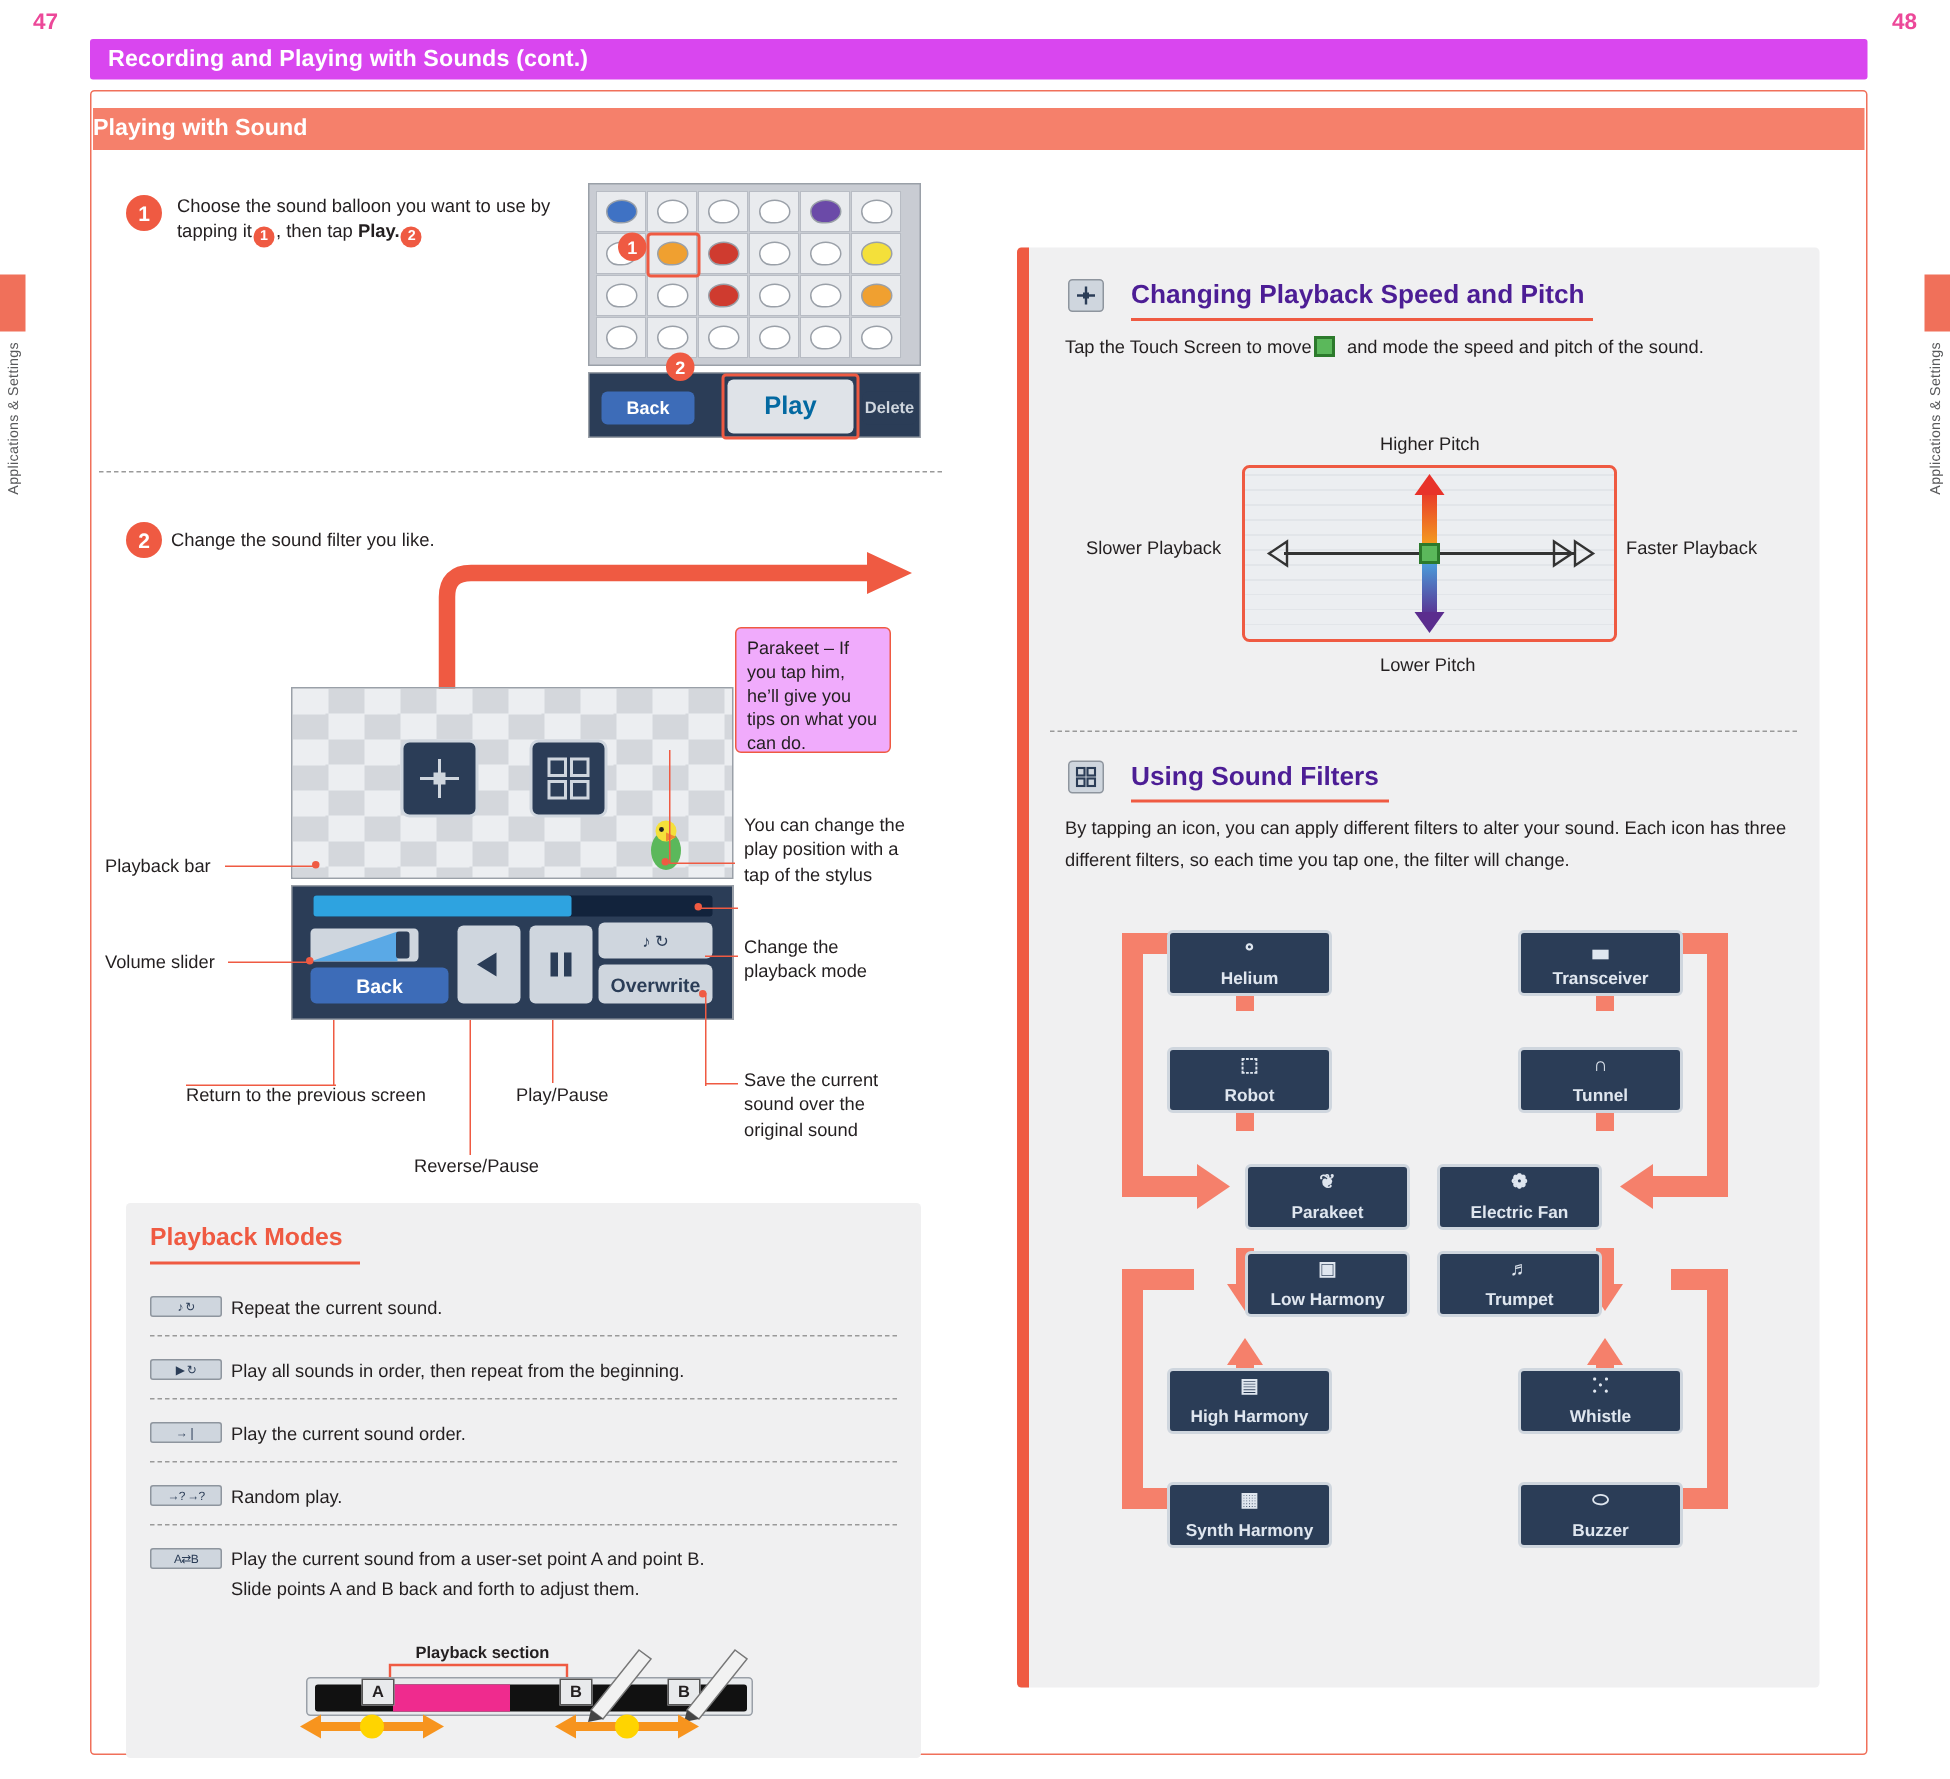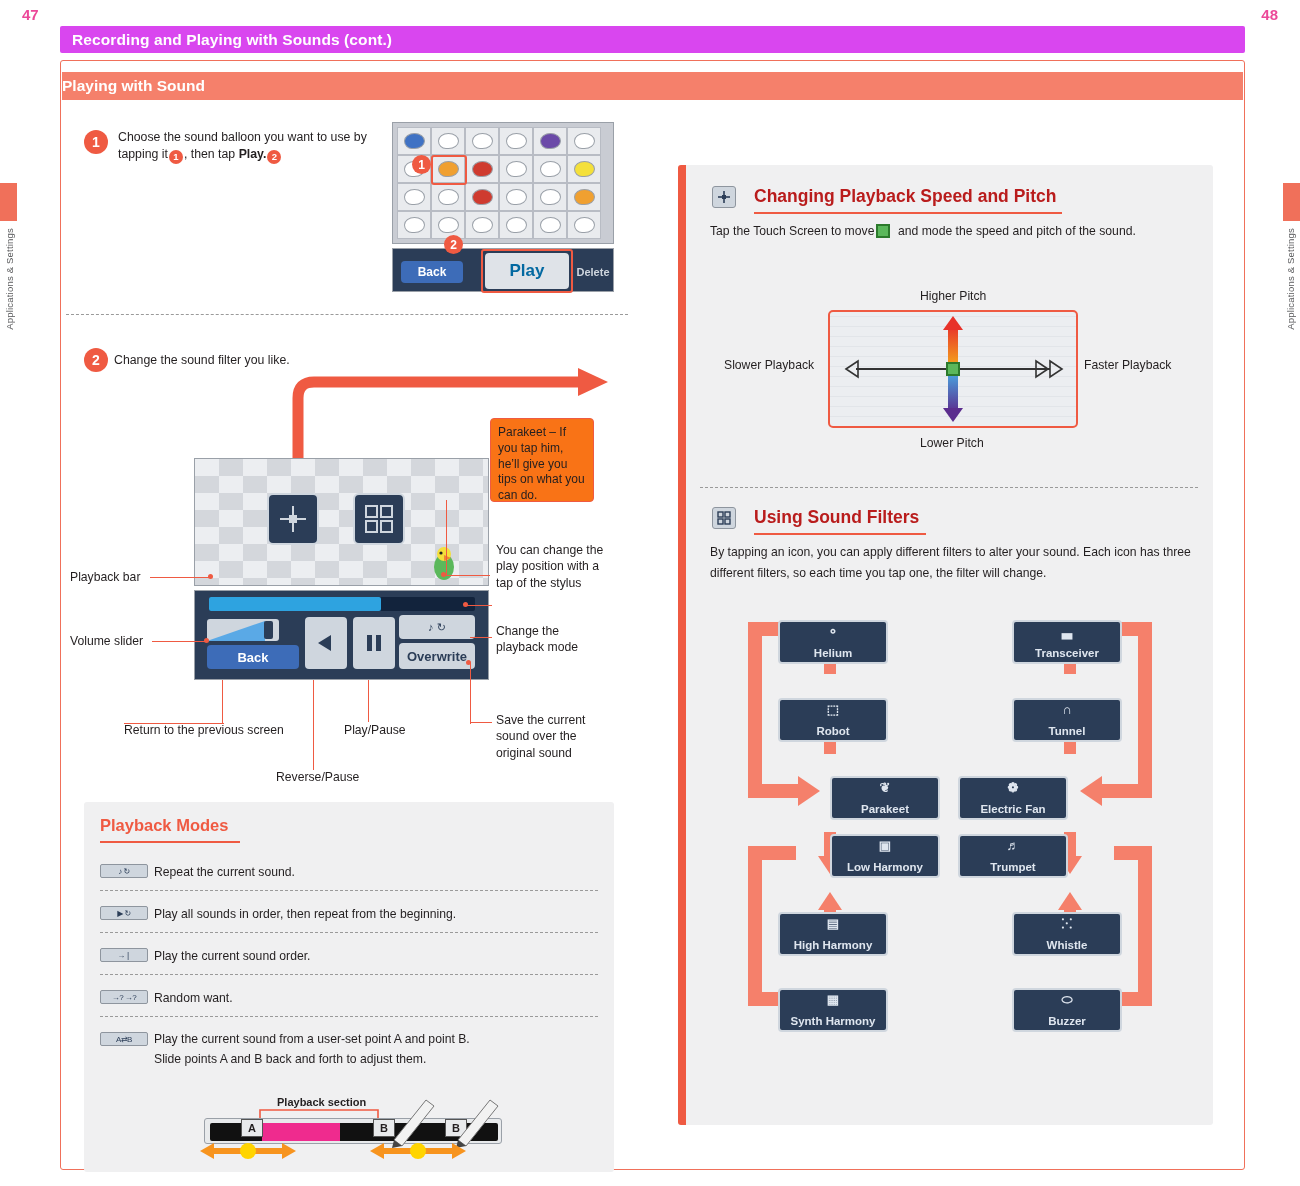--- a/index.html
+++ b/index.html
@@ -94,21 +94,21 @@
   .ov-btn { position:absolute; left:204px; top:52px; width:76px; height:26px; background:#cfd6de; border-radius:4px; color:#2b3d57; font-weight:bold; font-size:13px; display:flex;align-items:center;justify-content:center;}
   .mode-btn { position:absolute; left:204px; top:24px; width:76px; height:24px; background:#cfd6de; border-radius:4px; display:flex;align-items:center;justify-content:center; font-size:11px; color:#2b3d57;}
 
   .annot { position:absolute; font-size:12.2px; line-height:1.35; color:#231f20; }
   .leader { position:absolute; background:#ef5a42; }
   .leader.h { height:1.4px; } .leader.v { width:1.4px; }
   .dot { position:absolute; width:5px; height:5px; border-radius:50%; background:#ef5a42; }
 
   .parakeet-box {
     position:absolute; left:490px; top:418px; width:104px; height:84px;
-    background:#f97316; border:1.5px solid #ef5a42; border-radius:4px;
+    background:#f0abfc; border:1.5px solid #ef5a42; border-radius:4px;
     padding:6px 7px; font-size:12px; line-height:1.32; color:#231f20;
   }
 
   .big-arrow { position:absolute; }
 
   
   .pm-box { position:absolute; left:84px; top:802px; width:530px; height:370px; background:#f0f0f1; border-radius:3px;}
   .pm-title { position:absolute; left:100px; top:816px; font-size:16.5px; font-weight:bold; color:#ef5a42; }
   .pm-underline { position:absolute; left:100px; top:841px; width:140px; height:1.5px; background:#ef5a42;}
   .pm-row-text { position:absolute; font-size:12.2px; color:#231f20; line-height:1.35;}
@@ -119,21 +119,21 @@
   .ab-bar { position:absolute; left:204px; top:1118px; width:298px; height:26px; background:#e8eaec; border:1px solid #9aa0a8; border-radius:3px;}
   .ab-inner { position:absolute; left:5px; top:4px; width:288px; height:18px; background:#111; border-radius:2px;}
   .ab-pink { position:absolute; left:52px; top:0; width:78px; height:18px; background:#ef2b8e;}
   .ab-marker { position:absolute; top:0; width:22px; height:18px; background:#e8eaec; border:1px solid #555; display:flex;align-items:center;justify-content:center;font-size:11px;font-weight:bold;color:#231f20;}
   .pbsec-label { position:absolute; left:277px; top:1096px; font-size:11px; font-weight:bold; color:#231f20;}
 
   
   .right-panel { position:absolute; left:678px; top:165px; width:535px; height:960px; background:#f0f0f1; border-radius:3px;}
   .right-accent { position:absolute; left:678px; top:165px; width:8px; height:960px; background:#ef5a42; border-radius:3px 0 0 3px;}
 
-  .sub-head { position:absolute; font-size:17.5px; font-weight:bold; color:#b91c1c;}
+  .sub-head { position:absolute; font-size:17.5px; font-weight:bold; color:#4c1d95;}
   .sub-underline { position:absolute; height:1.5px; background:#ef5a42;}
   .sub-icon { position:absolute; width:24px; height:22px; background:#cfd6de; border:1px solid #8e959e; border-radius:3px;
               display:flex;align-items:center;justify-content:center; font-size:11px; color:#2b3d57;}
 
   .touchpad { position:absolute; left:828px; top:310px; width:250px; height:118px; border:2px solid #ef5a42; border-radius:5px;
               background:repeating-linear-gradient(0deg,#eceef1 0 9px,#e2e5e9 9px 10px),repeating-linear-gradient(90deg,rgba(0,0,0,0.04) 0 9px,rgba(0,0,0,0.09) 9px 10px);}
   .tp-center { position:absolute; left:50%; top:50%; transform:translate(-50%,-50%); width:14px;height:14px; background:#5bb85b; border:2px solid #2c7a2c;}
   .lbl { position:absolute; font-size:12.2px; color:#231f20;}
 
   .flow-box {
@@ -361,21 +361,21 @@
 
 <div class="mode-icon" style="left:100px; top:906px;">▶ ↻</div>
 <div class="pm-row-text" style="left:154px; top:906px;">Play all sounds in order, then repeat from the beginning.</div>
 <div class="pm-dash" style="top:932px;"></div>
 
 <div class="mode-icon" style="left:100px; top:948px;">→❘</div>
 <div class="pm-row-text" style="left:154px; top:948px;">Play the current sound order.</div>
 <div class="pm-dash" style="top:974px;"></div>
 
 <div class="mode-icon" style="left:100px; top:990px;">→? →?</div>
-<div class="pm-row-text" style="left:154px; top:990px;">Random want.</div>
+<div class="pm-row-text" style="left:154px; top:990px;">Random play.</div>
 <div class="pm-dash" style="top:1016px;"></div>
 
 <div class="mode-icon" style="left:100px; top:1032px;">A⇄B</div>
 <div class="pm-row-text" style="left:154px; top:1031px;">Play the current sound from a user-set point A and point B.</div>
 <div class="pm-row-text" style="left:154px; top:1051px;">Slide points A and B back and forth to adjust them.</div>
 
 <div class="pbsec-label">Playback section</div>
 <svg style="position:absolute; left:258px; top:1106px;" width="130" height="16">
   <path d="M2,14 L2,4 L120,4 L120,14" fill="none" stroke="#ef5a42" stroke-width="1.6"></path>
 </svg>

